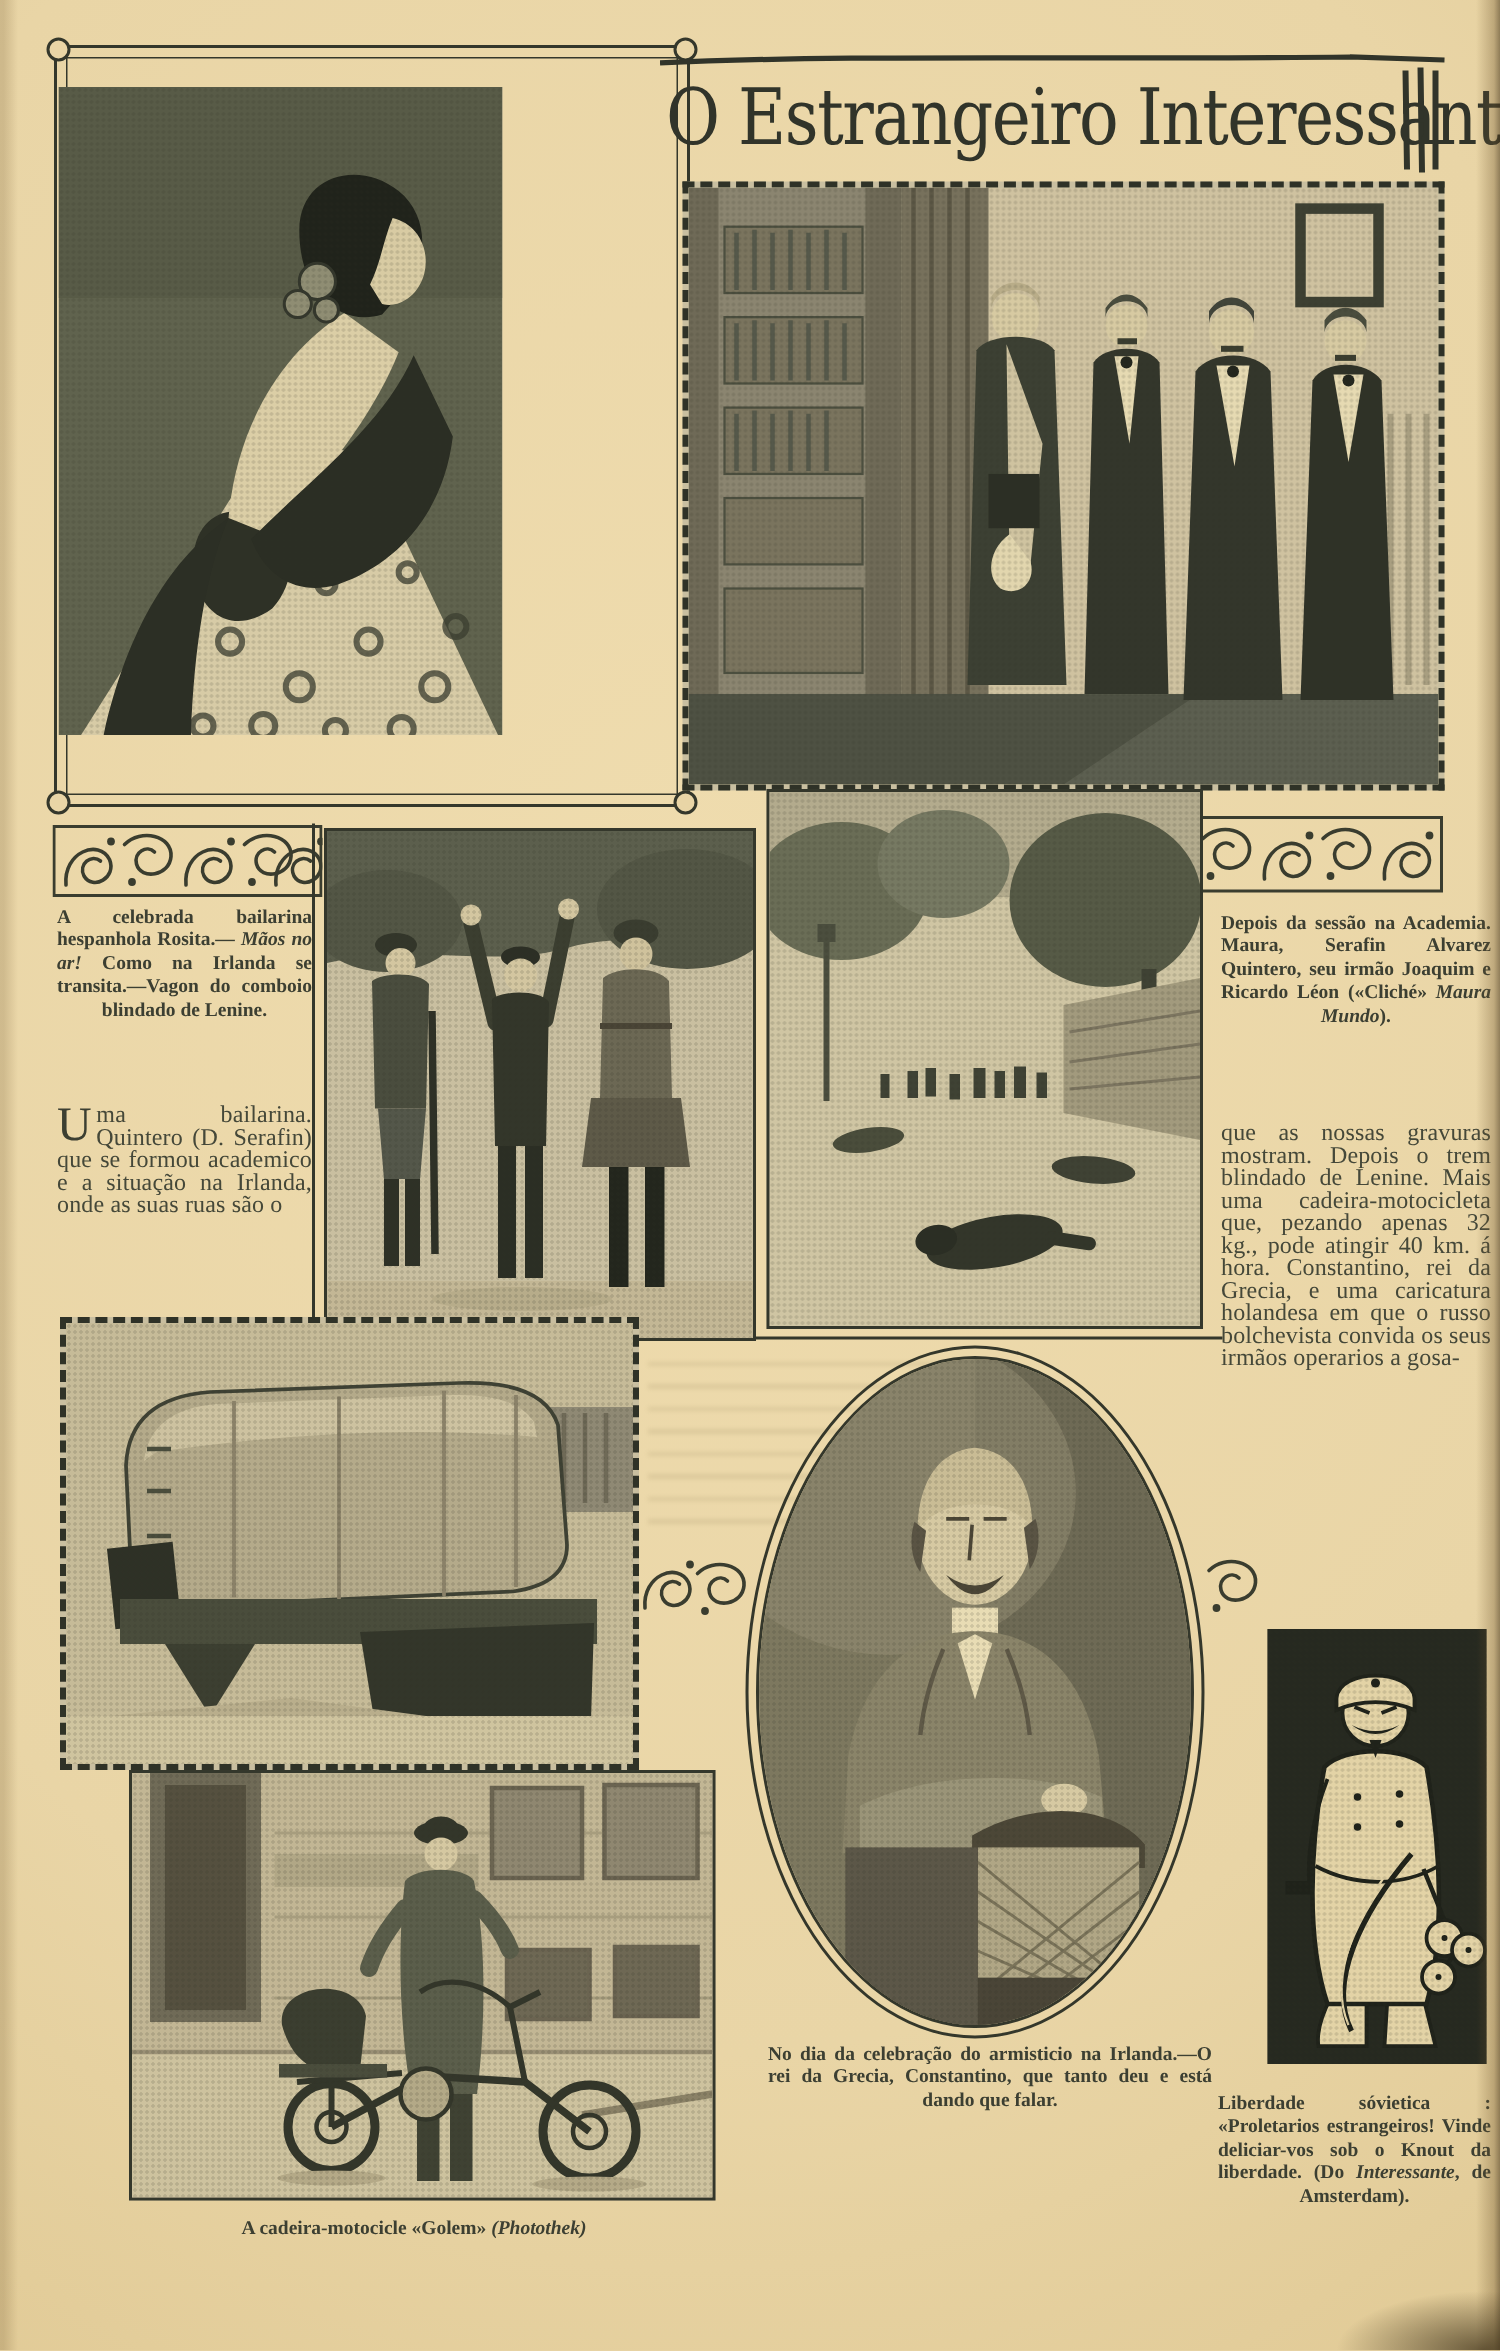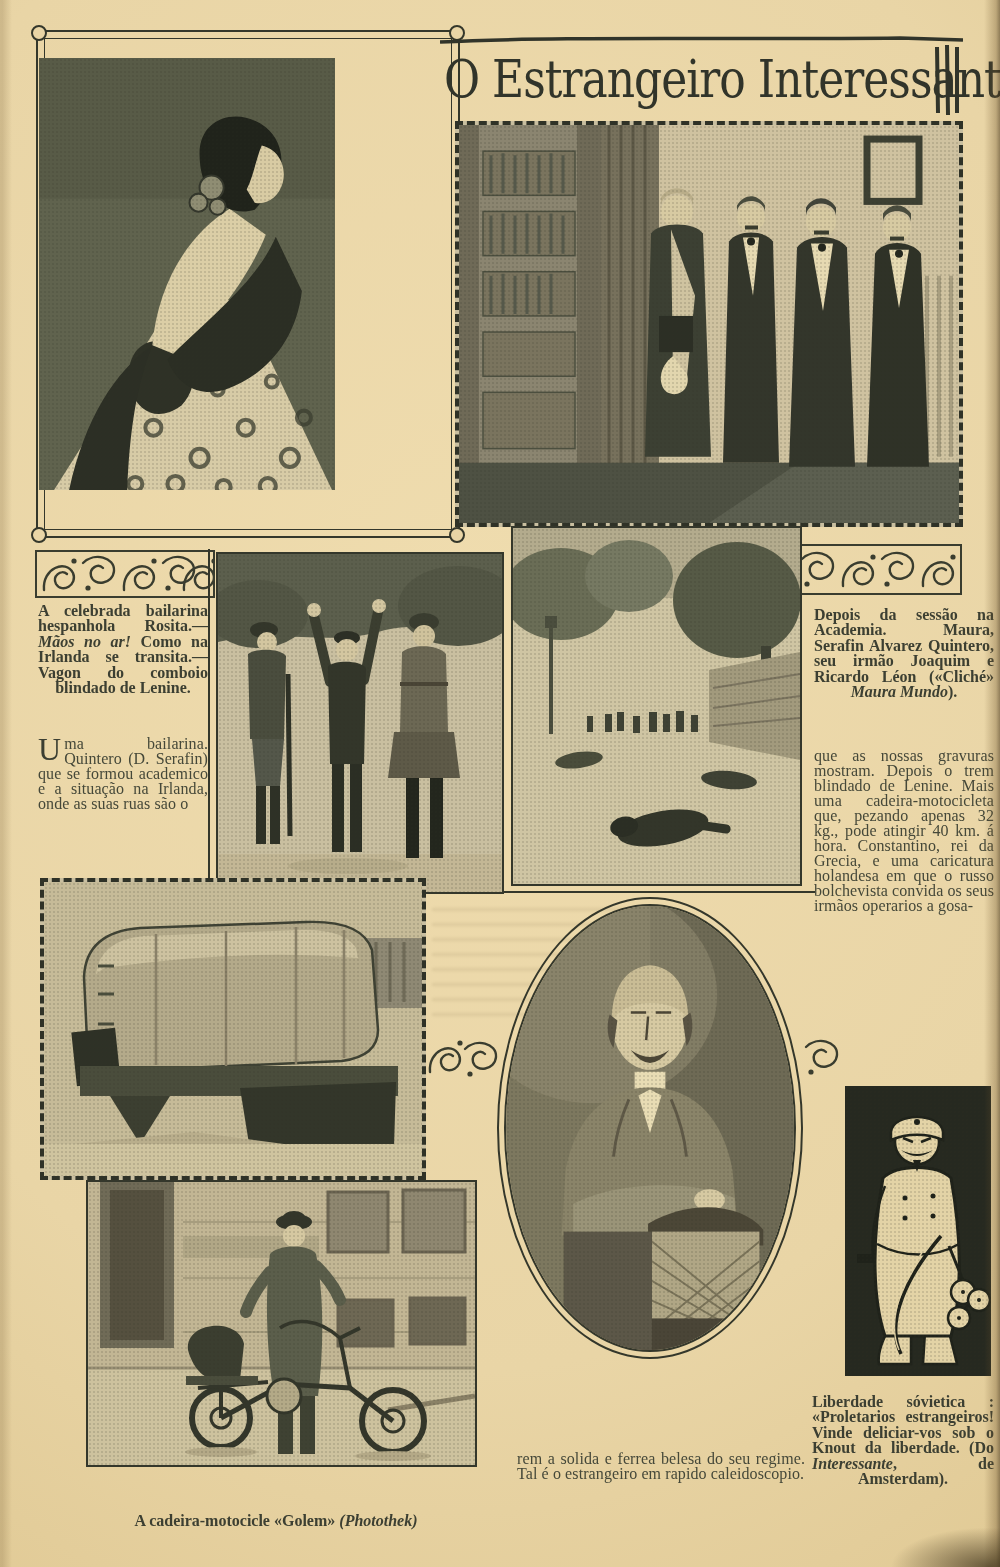--- a/index.html
+++ b/index.html
@@ -3,24 +3,24 @@
 <meta charset="utf-8">
 <style>
   html,body{margin:0;padding:0;background:#e7d3a4;}
   #page{position:relative;width:1000px;height:1567px;overflow:hidden;
     background:
       radial-gradient(ellipse 120% 90% at 46% 38%, #efdcae 0%, #e9d5a6 55%, #e0c994 85%, #d8bf85 100%);
     font-family:"Liberation Serif", serif;color:#41443a;}
   .abs{position:absolute;}
   
   .bodytext{font-size:16px;line-height:15px;text-align:justify;color:#454839;letter-spacing:.1px;}
-  .capt{font-size:16px;line-height:15.4px;text-align:justify;text-align-last:center;color:#3c3f32;font-weight:bold;}
+  .capt{font-size:13px;line-height:15.4px;text-align:justify;text-align-last:center;color:#3c3f32;font-weight:bold;}
   .capt .it, .bodytext .it{font-style:italic;font-weight:inherit;}
   .dropcap{float:left;font-size:32px;line-height:26px;padding-right:3px;color:#3c3f32;}
-  .center{text-align:center;text-align-last:center;margin-top:36px;}
+  .center{text-align:center;text-align-last:center;}
   
   #title-banner{left:440px;top:33px;width:524px;height:86px;}
   #title-banner .ttl{position:absolute;left:4px;top:16px;width:488px;text-align:center;
      font-family:"DejaVu Serif", serif;font-size:44px;color:#31342a;letter-spacing:-1px;
      transform:scaleY(1.18);transform-origin:top;white-space:nowrap;}
   
   .photo{overflow:hidden;background:#c9bfa0;}
   .photo svg{display:block;width:100%;height:100%;}
   .halftone::after{content:"";position:absolute;inset:0;pointer-events:none;
      background-image:radial-gradient(rgba(46,48,36,.14) 1px, transparent 1.3px);
@@ -468,28 +468,28 @@
         <path d="M133,200 L133,236 M110,206 L180,200" stroke-width="4"></path>
       </g>
       <circle cx="196" cy="214" r="17" fill="#b3a987" stroke="#33362a" stroke-width="3"></circle>
       <path d="M100,168 C96,140 150,134 156,162 L152,198 C130,204 108,198 100,168 Z" fill="#3b3e30"></path>
       <rect x="98" y="194" width="72" height="9" fill="#4a4d3c"></rect>
       <ellipse cx="133" cy="270" rx="36" ry="5" fill="#b4a987"></ellipse>
       <ellipse cx="305" cy="274" rx="38" ry="5" fill="#b4a987"></ellipse>
     </svg>
   </div>
 
+  <div class="abs capt" style="left:512px;top:1361px;width:296px">
+    <span>No dia da celebração do armisticio na Irlanda.—O rei da Grecia, Constantino, que tanto deu e está dando que falar.</span>
+  </div>
 
   <div class="abs capt" style="left:812px;top:1394px;width:182px">
     <span>Liberdade sóvietica : «Proletarios estrangeiros! Vinde deliciar-vos sob o Knout da liberdade. (Do </span><span class="it">Interessante</span><span>, de Amsterdam).</span>
   </div>
 
-  <div class="abs bodytext" style="left:517px;top:1451px;width:288px">
-    <span>rem a solida e ferrea belesa do seu regime. Tal é o estrangeiro em rapido caleidoscopio.</span>
-  </div>
 
   <div class="abs capt center" style="left:90px;top:1477px;width:372px">
     <span>A cadeira-motocicle «Golem» </span><span class="it">(Photothek)</span>
   </div>
 
   <div class="abs" id="edge-right"></div>
   <div class="abs" id="edge-left"></div>
   <div class="abs" id="corner-smudge"></div>
 </div>
 

